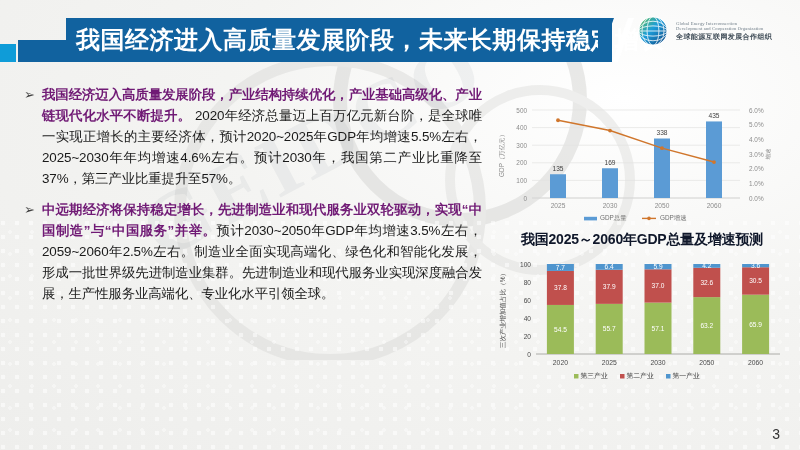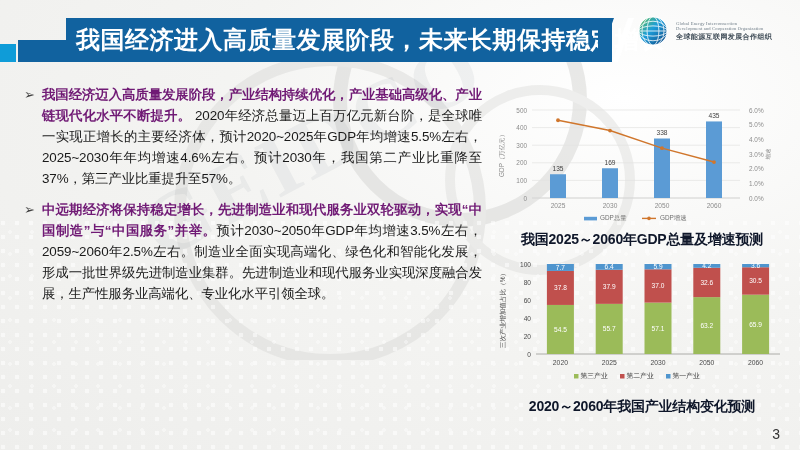--- a/index.html
+++ b/index.html
@@ -339,16 +339,15 @@
       <text x="0" y="0" font-size="6.6" fill="#4a4a4a" text-anchor="middle" transform="translate(13,59) rotate(-90)">三次产业增加值占比（%）</text>
       <g>
         <rect x="82" y="124" width="4.5" height="4.5" fill="#9BBB59"></rect>
         <text x="88.5" y="128" font-size="6.8" fill="#3f3f3f">第三产业</text>
         <rect x="128" y="124" width="4.5" height="4.5" fill="#C0504D"></rect>
         <text x="134.5" y="128" font-size="6.8" fill="#3f3f3f">第二产业</text>
         <rect x="174" y="124" width="4.5" height="4.5" fill="#4F95CE"></rect>
         <text x="180.5" y="128" font-size="6.8" fill="#3f3f3f">第一产业</text>
       </g>
     </svg>
-  <div class="chart-cap" id="cap-bottom">2020～2060年我国产业结构变化预测</div>
 
   <div class="pagenum">3</div>
 </div>
 
 </body></html>

